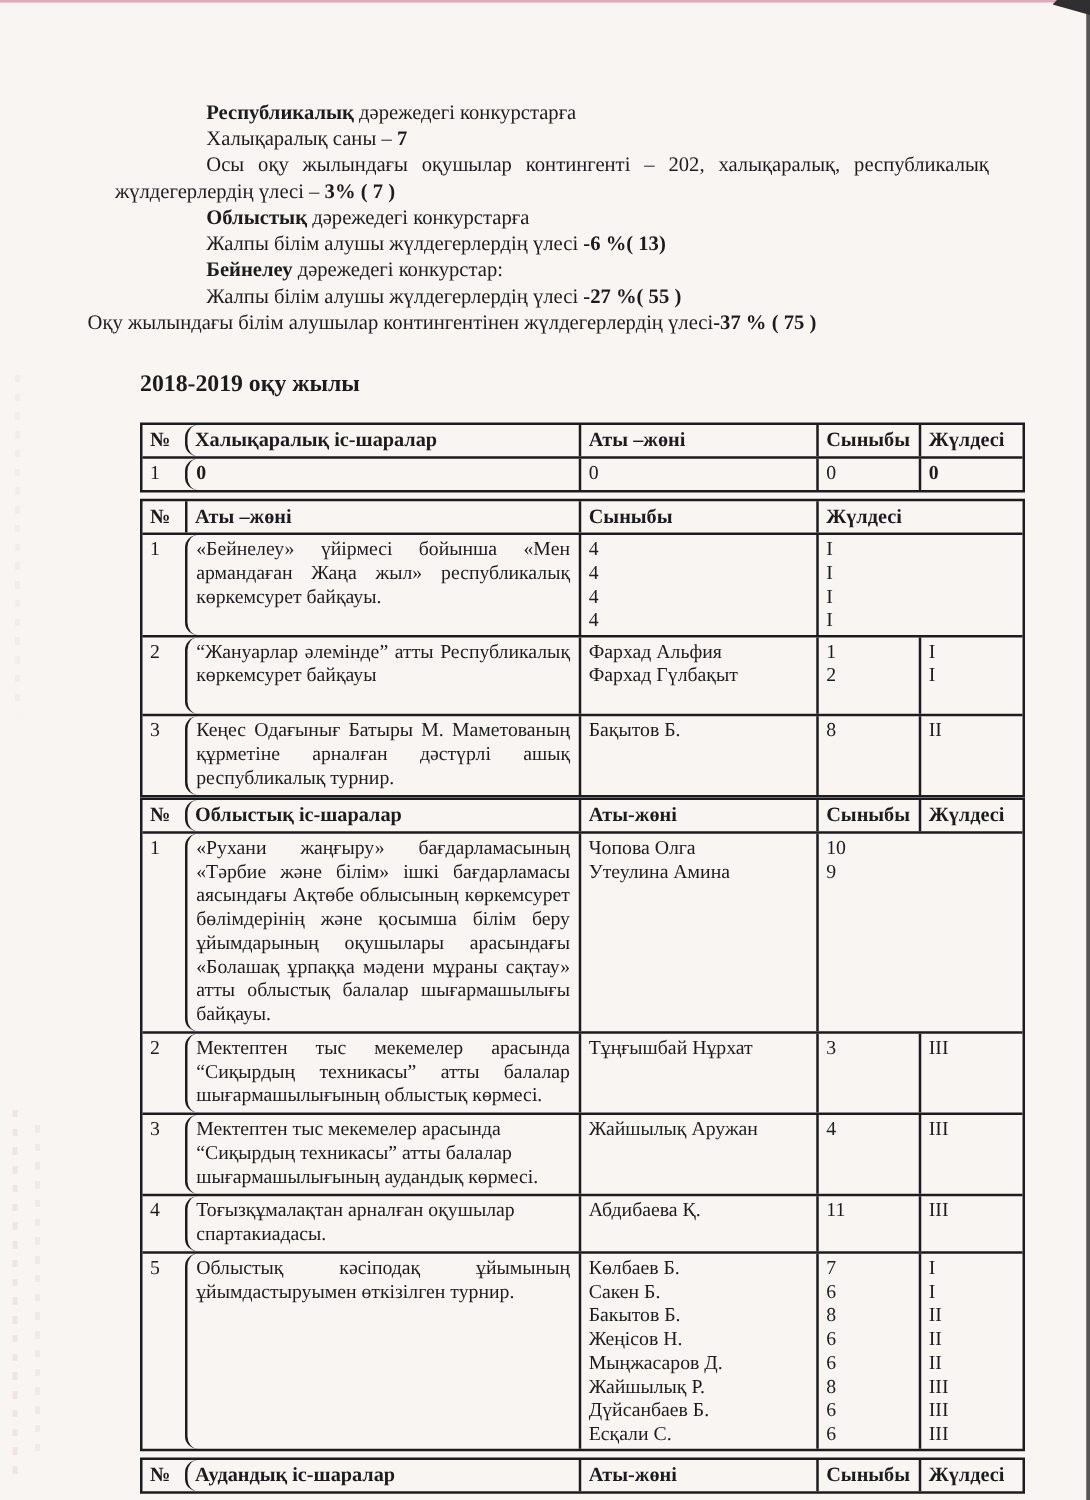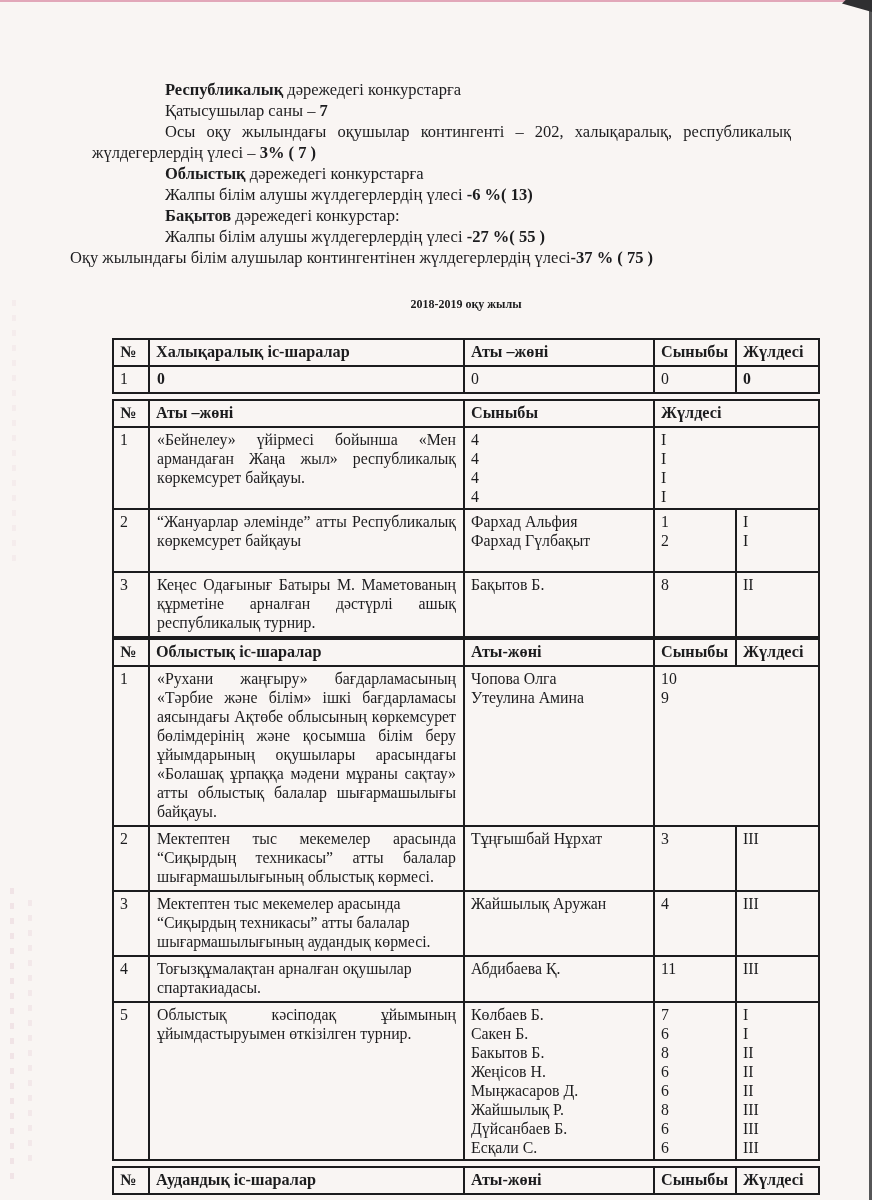--- a/index.html
+++ b/index.html
@@ -28,53 +28,53 @@
   .streak.s2{left:28px;top:900px;height:265px;opacity:.4;}
   .streak.s3{left:12px;top:300px;height:270px;opacity:.28;}
   
   .intro{position:absolute;left:70px;top:79px;width:752px;font-size:16.5px;line-height:21px;}
   .intro-line{white-space:normal;}
   .intro-line.ind1{padding-left:22px;}
   .intro-line.ind2{padding-left:95px;}
   .intro-line.spread{word-spacing:7px;}
   .intro-line b{font-weight:bold;}
   
-  .year-title{position:absolute;left:112px;top:297px;width:708px;text-align:center;font-weight:bold;font-size:12px;}
+  .year-title{position:absolute;left:112px;top:297px;width:708px;text-align:left;font-weight:bold;font-size:19px;}
   
   .results-table{position:absolute;left:112px;top:338px;width:708px;}
   .t-section{border:2px solid var(--ink);box-sizing:border-box;background:var(--paper);}
   .t-row{display:grid;grid-template-columns:34px 315px 190px 82px 1fr;}
   .t-row + .t-row{border-top:2px solid var(--ink);}
   .t-cell{padding:2px 6px;font-size:15.8px;line-height:19px;overflow-wrap:break-word;}
   .t-cell + .t-cell{border-left:2px solid var(--ink);}
   .t-head .t-cell{font-weight:bold;font-size:16.2px;padding:3px 6px;}
-  .c-event{padding:2px 7px 4px 7px;}
+  .c-event{padding:2px 7px 4px 7px;border-radius:10px;}
   .c-event.just{text-align:justify;}
   .bold{font-weight:bold;}
   .stack-line{line-height:19px;min-height:19px;}
 </style>
 </head>
 <body>
 
 <div class="page">
   <div class="edge-top"></div>
   <div class="edge-right"></div>
   <div class="corner-mark"></div>
   <div class="streak s1"></div>
   <div class="streak s2"></div>
   <div class="streak s3"></div>
 
   <div class="intro">
       <div class="intro-line ind2"><b>Республикалық</b><span> дәрежедегі конкурстарға</span></div>
-      <div class="intro-line ind2"><span>Қатысушылар саны – </span><b>7</b></div>
+      <div class="intro-line ind2"><span>Халықаралық саны – </span><b>7</b></div>
       <div class="intro-line ind2 spread"><span>Осы оқу жылындағы оқушылар контингенті – 202, халықаралық, республикалық</span></div>
       <div class="intro-line ind1"><span>жүлдегерлердің үлесі – </span><b>3%  ( 7 )</b></div>
       <div class="intro-line ind2"><b>Облыстық</b><span> дәрежедегі конкурстарға</span></div>
       <div class="intro-line ind2"><span>Жалпы білім алушы жүлдегерлердің үлесі </span><b>-6 %( 13)</b></div>
-      <div class="intro-line ind2"><b>Бақытов</b><span> дәрежедегі конкурстар:</span></div>
+      <div class="intro-line ind2"><b>Бейнелеу</b><span> дәрежедегі конкурстар:</span></div>
       <div class="intro-line ind2"><span>Жалпы білім алушы жүлдегерлердің үлесі </span><b>-27 %( 55  )</b></div>
       <div class="intro-line ind0"><span>Оқу жылындағы білім алушылар контингентінен жүлдегерлердің үлесі</span><b>-37 % ( 75 )</b></div>
     </div>
 
   <div class="year-title">2018-2019 оқу жылы</div>
 
   <div class="results-table">
       <div class="t-section">
         <div class="t-row t-head">
           <div class="t-cell c-no">№</div>

